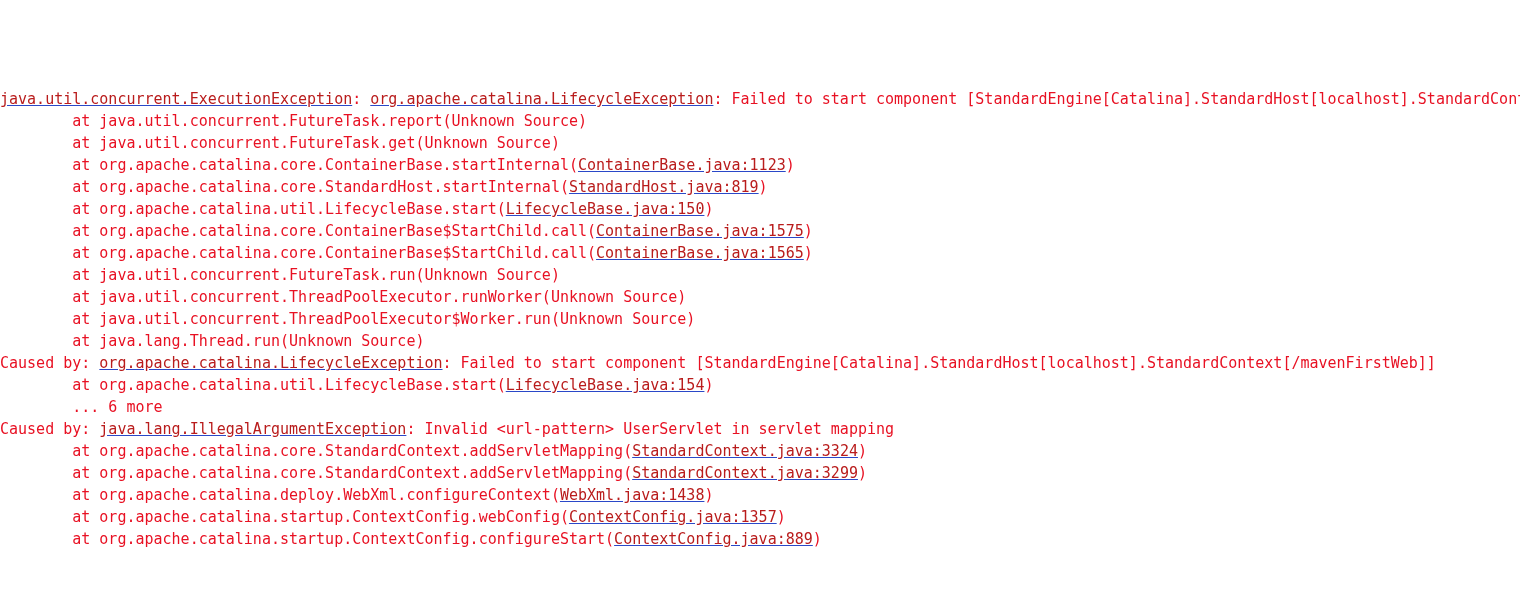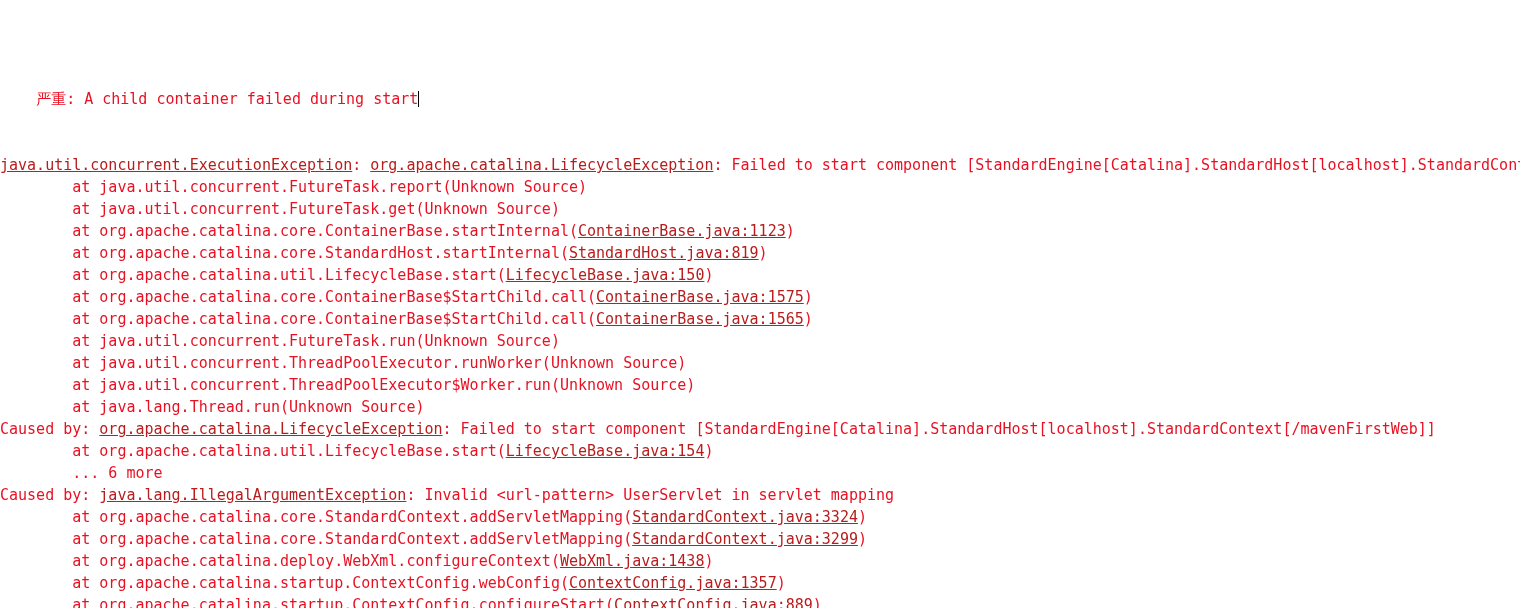--- a/index.html
+++ b/index.html
@@ -46,19 +46,16 @@
     background: #000000;
     vertical-align: -3px;
     margin-left: 0px;
   }
 </style>
 </head>
 <body>
 
 <div id="console">
 
-  <div class="line">
-    <span>严重</span><span>: </span><span>A child container failed during start</span><span class="caret"></span>
-  </div>
 
   <div id="stack-lines"><div class="line"><span class="lnk">java.util.concurrent.ExecutionException</span><span>: </span><span class="lnk">org.apache.catalina.LifecycleException</span><span>: Failed to start component [StandardEngine[Catalina].StandardHost[localhost].StandardContext[/mavenFirstWeb]]</span></div><div class="line"><span>        </span><span>at java.util.concurrent.FutureTask.report(Unknown Source)</span></div><div class="line"><span>        </span><span>at java.util.concurrent.FutureTask.get(Unknown Source)</span></div><div class="line"><span>        </span><span>at org.apache.catalina.core.ContainerBase.startInternal(</span><span class="lnk">ContainerBase.java:1123</span><span>)</span></div><div class="line"><span>        </span><span>at org.apache.catalina.core.StandardHost.startInternal(</span><span class="lnk">StandardHost.java:819</span><span>)</span></div><div class="line"><span>        </span><span>at org.apache.catalina.util.LifecycleBase.start(</span><span class="lnk">LifecycleBase.java:150</span><span>)</span></div><div class="line"><span>        </span><span>at org.apache.catalina.core.ContainerBase$StartChild.call(</span><span class="lnk">ContainerBase.java:1575</span><span>)</span></div><div class="line"><span>        </span><span>at org.apache.catalina.core.ContainerBase$StartChild.call(</span><span class="lnk">ContainerBase.java:1565</span><span>)</span></div><div class="line"><span>        </span><span>at java.util.concurrent.FutureTask.run(Unknown Source)</span></div><div class="line"><span>        </span><span>at java.util.concurrent.ThreadPoolExecutor.runWorker(Unknown Source)</span></div><div class="line"><span>        </span><span>at java.util.concurrent.ThreadPoolExecutor$Worker.run(Unknown Source)</span></div><div class="line"><span>        </span><span>at java.lang.Thread.run(Unknown Source)</span></div><div class="line"><span>Caused by: </span><span class="lnk">org.apache.catalina.LifecycleException</span><span>: Failed to start component [StandardEngine[Catalina].StandardHost[localhost].StandardContext[/mavenFirstWeb]]</span></div><div class="line"><span>        </span><span>at org.apache.catalina.util.LifecycleBase.start(</span><span class="lnk">LifecycleBase.java:154</span><span>)</span></div><div class="line"><span>        </span><span>... 6 more</span></div><div class="line"><span>Caused by: </span><span class="lnk">java.lang.IllegalArgumentException</span><span>: Invalid &lt;url-pattern&gt; UserServlet in servlet mapping</span></div><div class="line"><span>        </span><span>at org.apache.catalina.core.StandardContext.addServletMapping(</span><span class="lnk">StandardContext.java:3324</span><span>)</span></div><div class="line"><span>        </span><span>at org.apache.catalina.core.StandardContext.addServletMapping(</span><span class="lnk">StandardContext.java:3299</span><span>)</span></div><div class="line"><span>        </span><span>at org.apache.catalina.deploy.WebXml.configureContext(</span><span class="lnk">WebXml.java:1438</span><span>)</span></div><div class="line"><span>        </span><span>at org.apache.catalina.startup.ContextConfig.webConfig(</span><span class="lnk">ContextConfig.java:1357</span><span>)</span></div><div class="line"><span>        </span><span>at org.apache.catalina.startup.ContextConfig.configureStart(</span><span class="lnk">ContextConfig.java:889</span><span>)</span></div></div>
 
 </div>
 
 </body></html>

